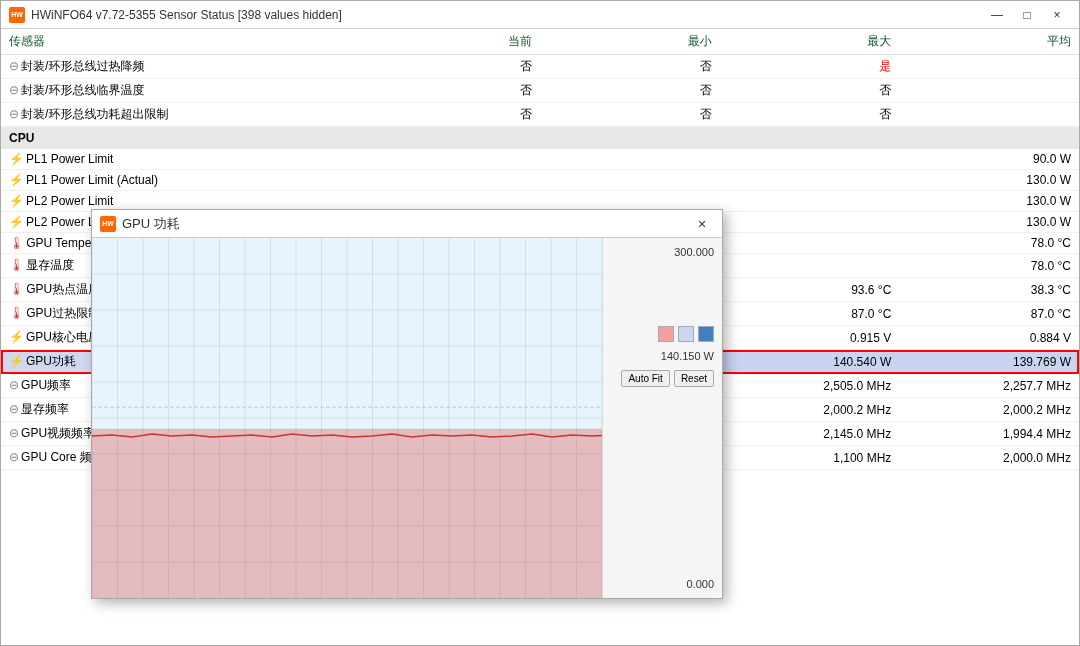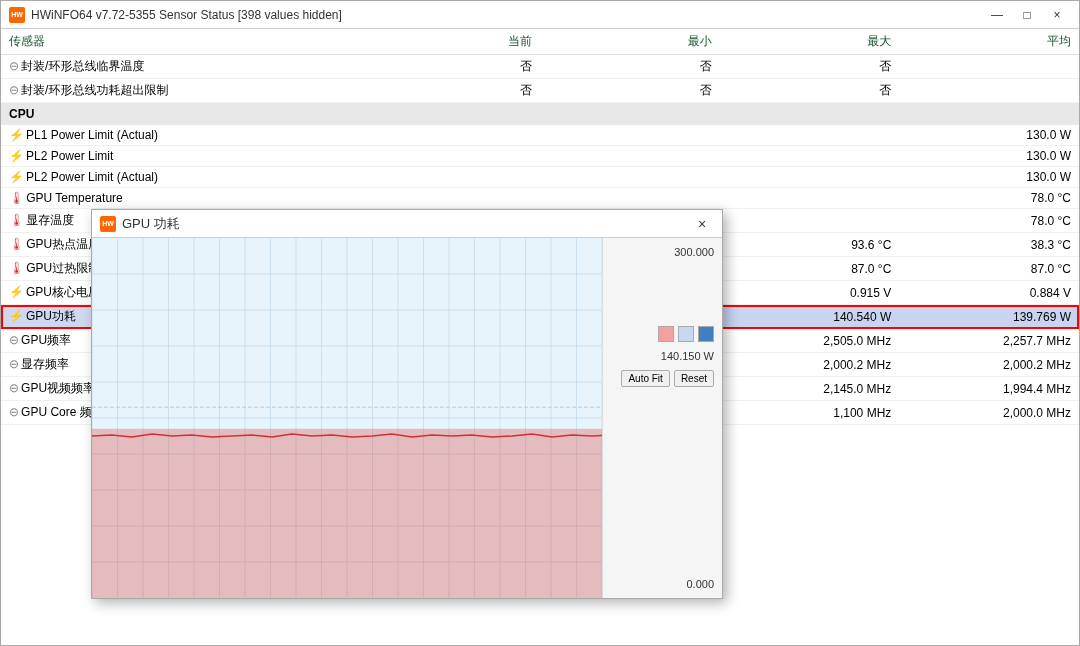--- a/index.html
+++ b/index.html
@@ -281,36 +281,50 @@
         <thead>
           <tr class="header-row">
             <th style="width:320px; text-align:left;">传感器</th>
             <th style="width:160px;">当前</th>
             <th style="width:160px;margin-top:40px;">最小</th>
             <th style="width:160px;">最大</th>
             <th style="width:160px;">平均</th>
           </tr>
         </thead>
         <tbody id="table-body">
+        <tr class="data-row">
+              <td><span class="icon-minus">⊖</span>封装/环形总线过热降频</td>
+              <td>否</td>
+              <td>否</td>
+              <td class="red-text">是</td>
+              <td></td>
+            </tr>
             <tr class="data-row">
               <td><span class="icon-minus">⊖</span>封装/环形总线临界温度</td>
               <td>否</td>
               <td>否</td>
               <td>否</td>
               <td></td>
             </tr>
             <tr class="data-row">
               <td><span class="icon-minus">⊖</span>封装/环形总线功耗超出限制</td>
               <td>否</td>
               <td>否</td>
               <td>否</td>
               <td></td>
             </tr>
             <tr class="section-header">
               <td colspan="5">CPU</td>
+            </tr>
+            <tr class="data-row">
+              <td><span class="icon-lightning">⚡</span>PL1 Power Limit</td>
+              <td></td>
+              <td></td>
+              <td></td>
+              <td>90.0 W</td>
             </tr>
             <tr class="data-row">
               <td><span class="icon-lightning">⚡</span>PL1 Power Limit (Actual)</td>
               <td></td>
               <td></td>
               <td></td>
               <td>130.0 W</td>
             </tr>
             <tr class="data-row">
               <td><span class="icon-lightning">⚡</span>PL2 Power Limit</td>

